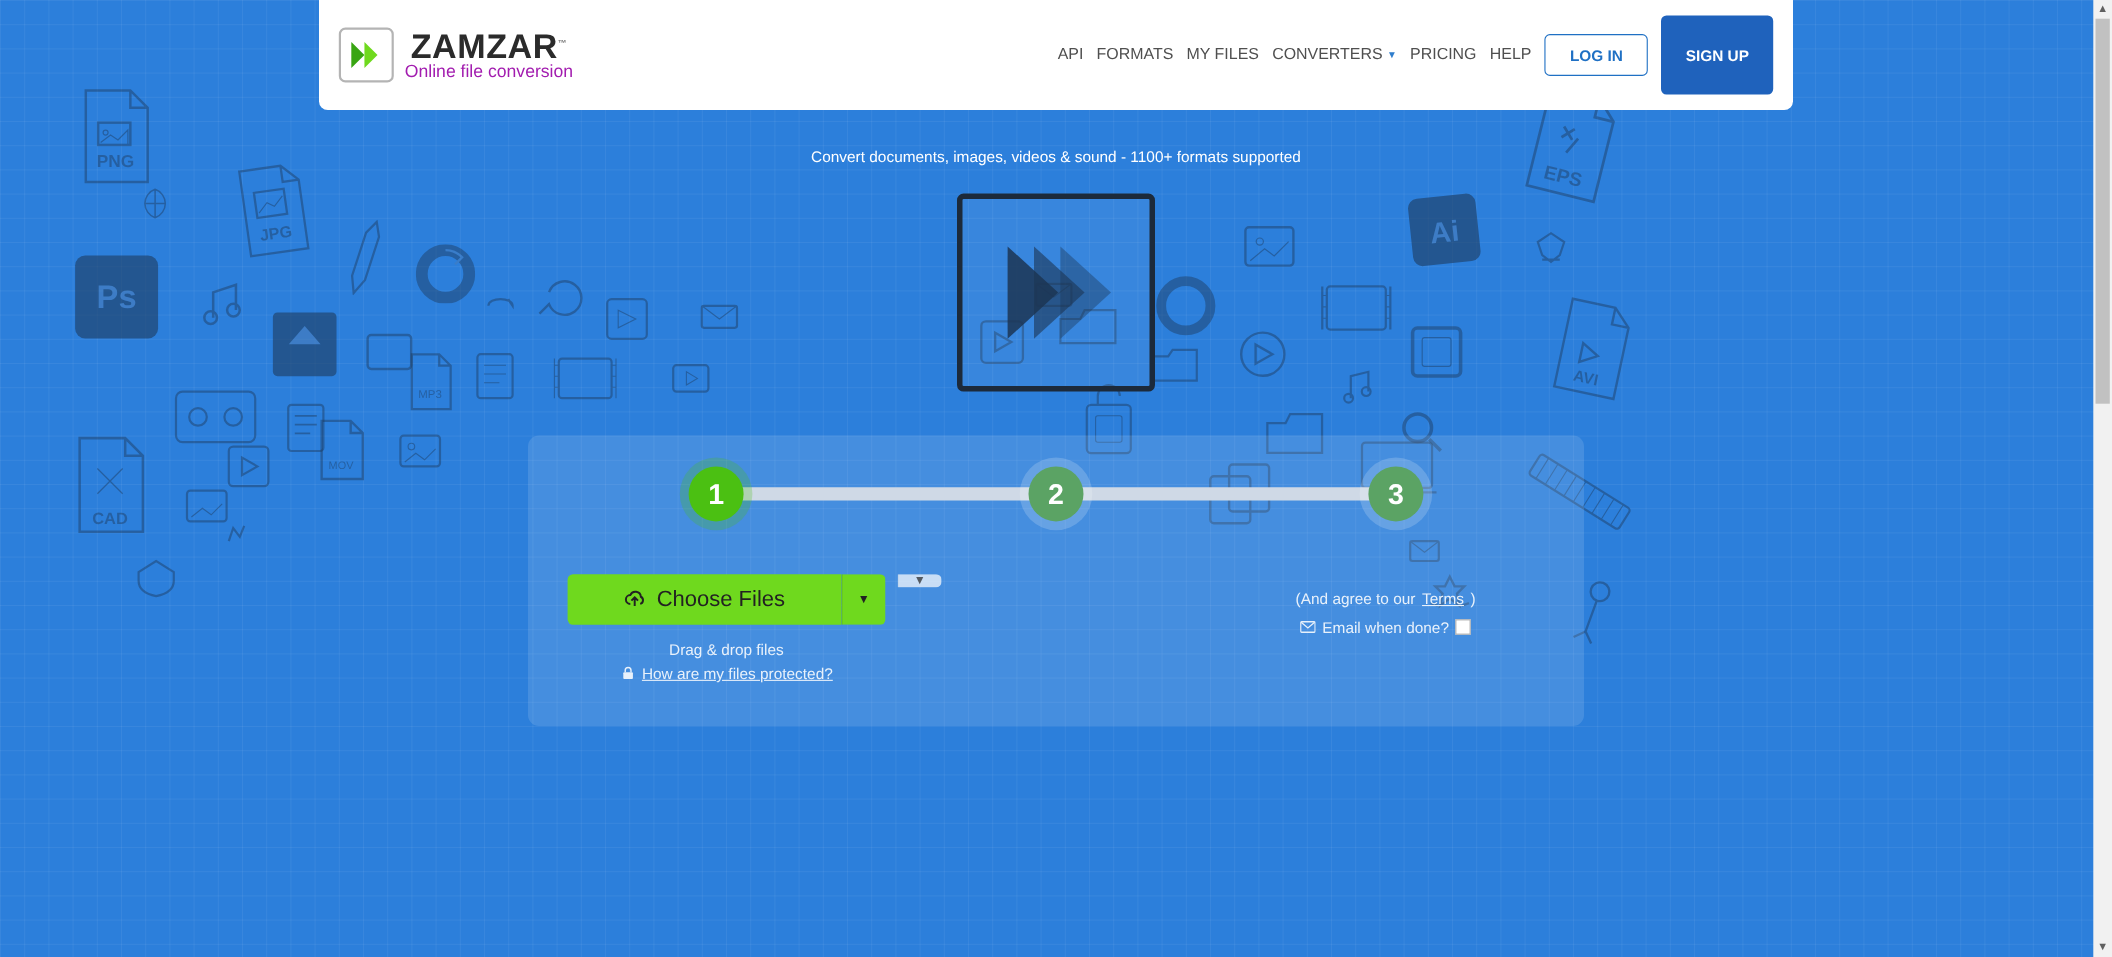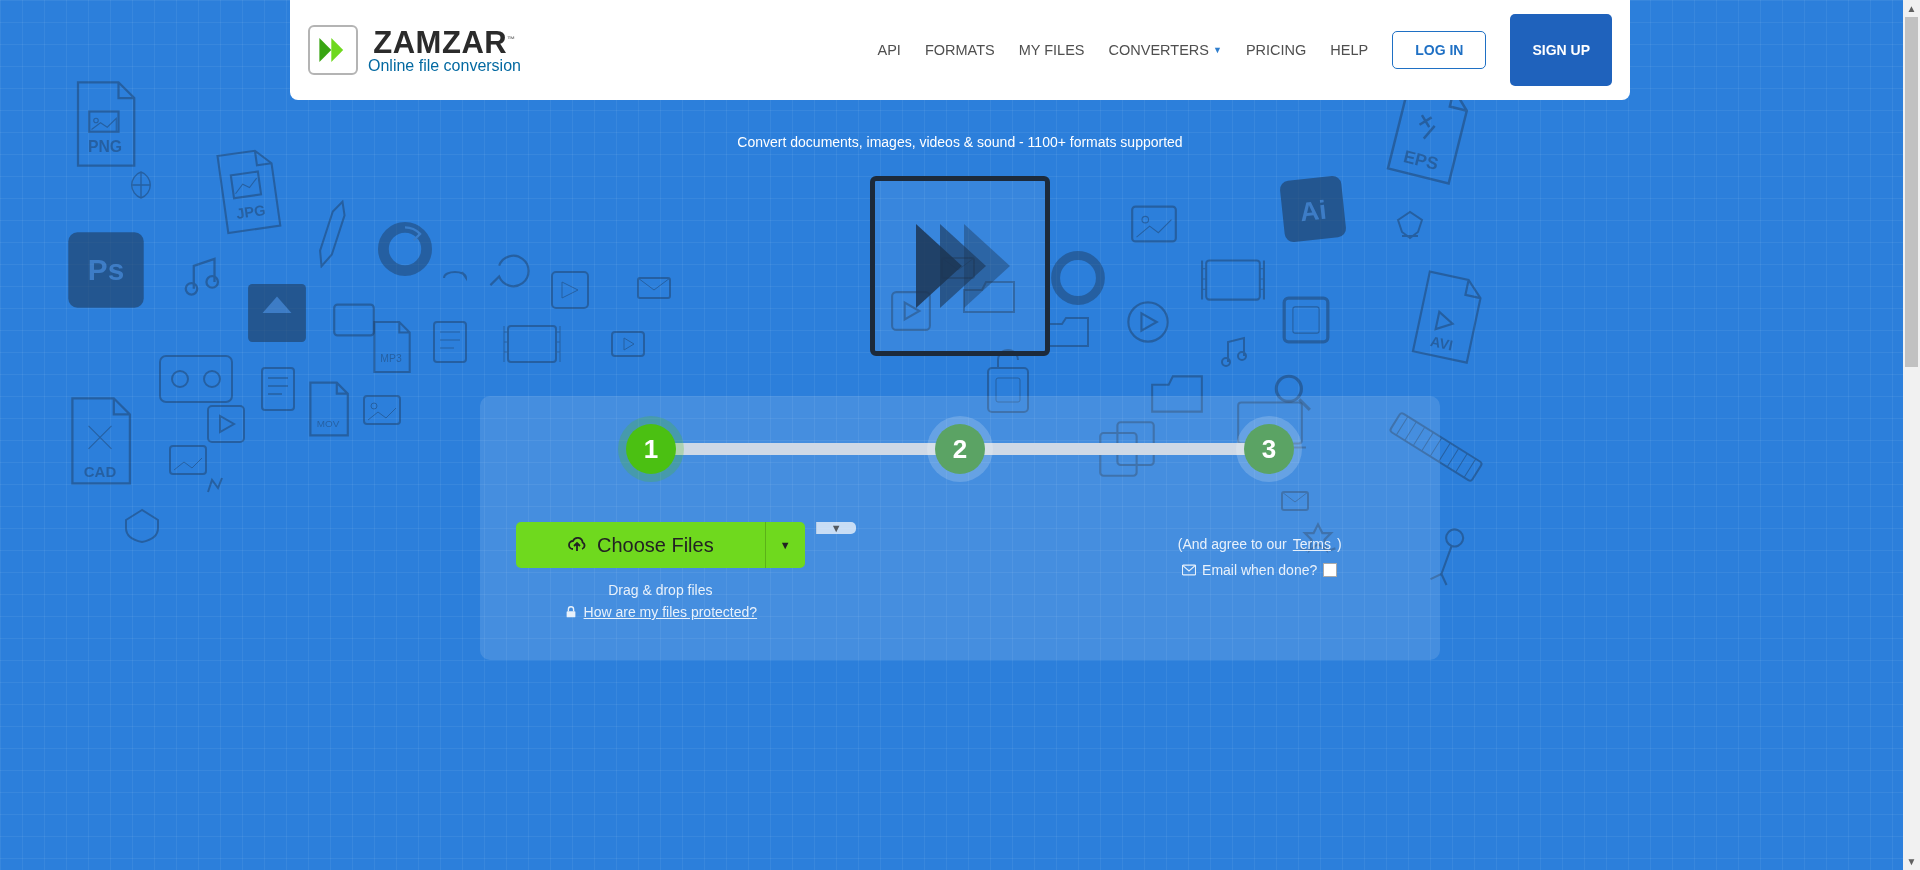--- a/index.html
+++ b/index.html
@@ -37,23 +37,23 @@
 .logo-box {
   width: 50px; height: 50px;
   border: 2px solid #b4b4b4; border-radius:6px;
   display:flex; align-items:center; justify-content:center;
   margin-right: 10px;
 }
 .logo-box svg { width:34px; height:34px; }
 .brand { display:flex; flex-direction:column; }
 .brand-name { font-size:31px; font-weight:700; color:#2b2b2b; letter-spacing:0.5px; position:relative; }
 .brand-tm { font-size:8px; vertical-align:super; color:#777; }
-.brand-tag { font-size:16px; color:#0369a1; margin-top:-4px; }
-
-.nav { margin-left:auto; display:flex; align-items:center; gap:24px; }
+.brand-tag { font-size:16px; color:#a21caf; margin-top:-4px; }
+
+.nav { margin-left:auto; display:flex; align-items:center; gap:12px; }
 .nav a { color:#4f4f4f; font-size:14.5px; text-decoration:none; font-weight:500; cursor:pointer; display:flex; align-items:center; gap:4px; }
 .caret { color:#2f7ecd; font-size:9px; }
 .btn-login { border:1px solid #1f70c4; color:#1f70c4; padding:10px 22px; border-radius:5px; font-size:14px; font-weight:600; cursor:pointer; }
 .btn-signup { background:#1f62bc; color:#fff; padding:28px 22px; border-radius:5px; font-size:14px; font-weight:600; cursor:pointer; }
 
 .hero { position:relative; z-index:5; text-align:center; color:#fff; margin-top:34px; }
 .hero h1 { font-size:58px; font-weight:300; letter-spacing:0.5px; }
 .hero h1 .easy { font-weight:800; font-style:italic; color:#10569f; }
 .hero p { font-size:14px; margin-top:12px; }
 
@@ -196,21 +196,21 @@
         <circle cx="25" cy="25" r="20" fill="none" stroke="#1c3553" stroke-width="10"></circle>
         <path d="M25 5a20 20 0 0 1 14 6l-6 6" fill="none" stroke="#4b7bb5" stroke-width="2"></path>
       </svg>
     </div>
   <div class="deco" style="left:370px; top:320px; width:42px; height:54px">
       <svg viewBox="0 0 40 52">
         <path d="M4 2h24l10 10v38H4z M28 2v10h10" fill="none" stroke="#1c3553" stroke-width="2"></path>
         <text x="20" y="40" text-anchor="middle" font-size="10" fill="#1c3553">MP3</text>
       </svg>
     </div>
-  <div class="deco" style="left:306px; top:380px; width:44px; height:58px">
+  <div class="deco" style="left:288px; top:380px; width:44px; height:58px">
       <svg viewBox="0 0 40 52">
         <path d="M4 2h24l10 10v38H4z M28 2v10h10" fill="none" stroke="#1c3553" stroke-width="2"></path>
         <text x="20" y="42" text-anchor="middle" font-size="9" fill="#1c3553">MOV</text>
       </svg>
     </div>
   <div class="deco" style="left:362px; top:390px; width:40px; height:40px">
       <svg viewBox="0 0 40 40">
         <rect x="2" y="6" width="36" height="28" rx="3" fill="none" stroke="#1c3553" stroke-width="2"></rect>
         <circle cx="12" cy="16" r="3" fill="none" stroke="#1c3553"></circle>
         <path d="M6 30l10-8 8 6 10-10" fill="none" stroke="#1c3553"></path>

